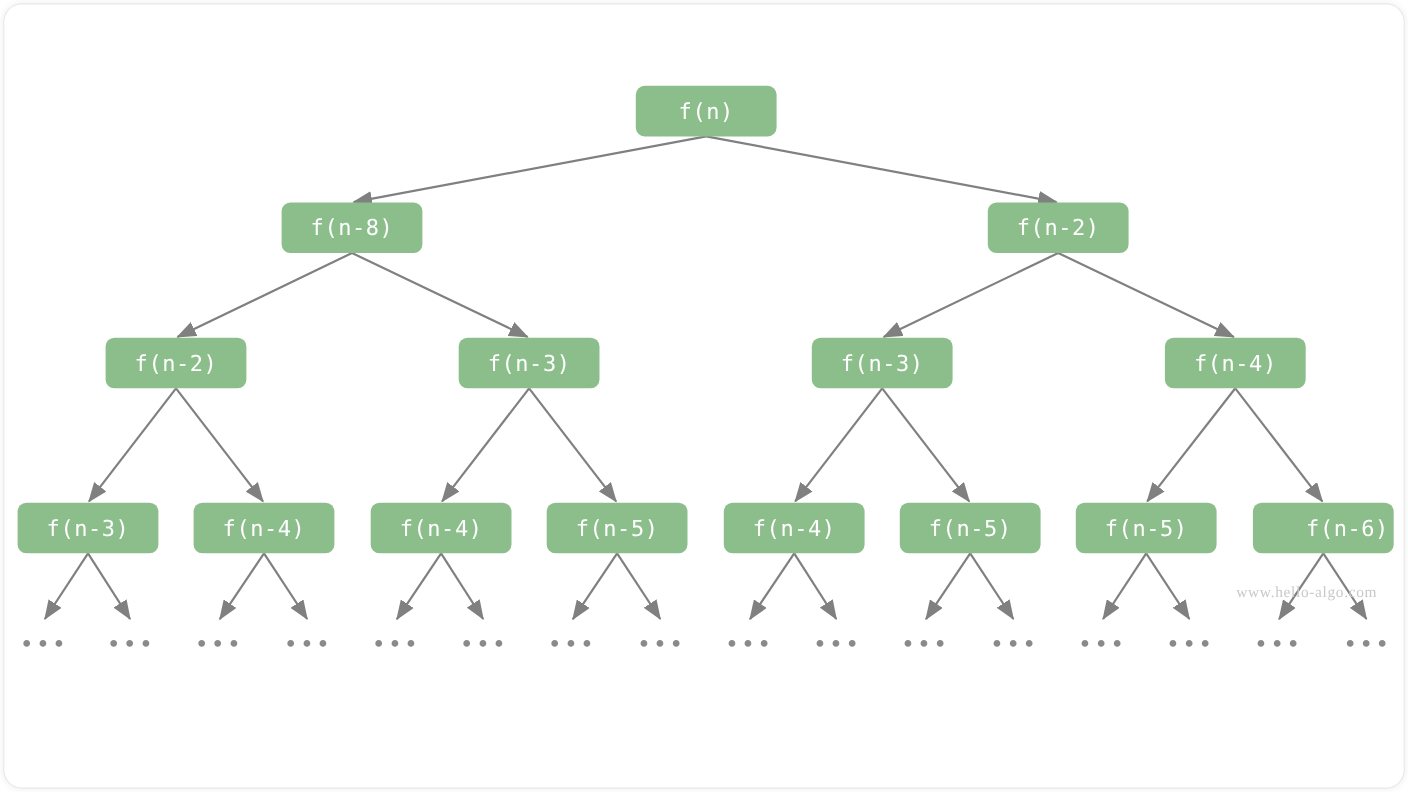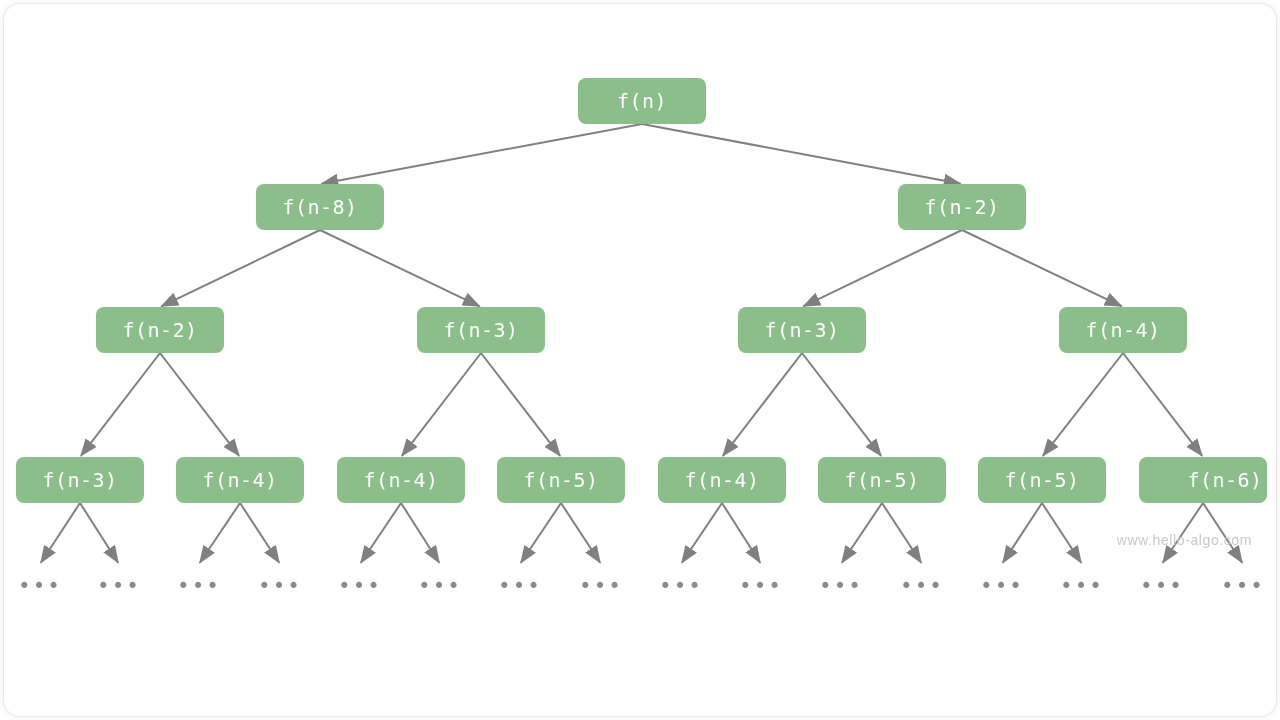--- a/index.html
+++ b/index.html
@@ -73,21 +73,21 @@
     letter-spacing: 2px;
     transform: translate(-50%, -50%);
     user-select: none;
   }
 
   #watermark {
     position: absolute;
     right: 28px;
     bottom: 28px;
     color: #c9c9c9;
-    font-family: Liberation Sans, sans-serif;
+    font-family: Liberation Serif, serif;
     font-size: 14px;
     letter-spacing: 0.6px;
     user-select: none;
   }
 </style>
 </head>
 <body>
 
 <div id="stage">
   <div id="canvas-card"></div>

